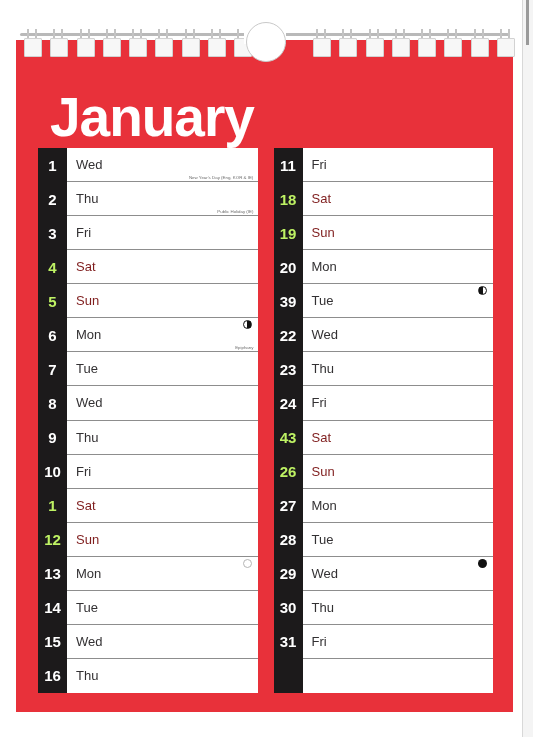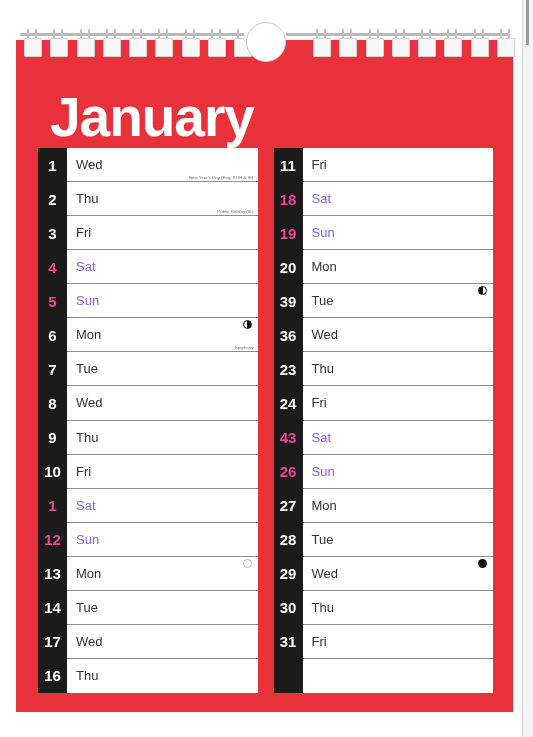--- a/index.html
+++ b/index.html
@@ -174,41 +174,41 @@
     flex: 0 0 29px;
     background: #1c1a1b;
     color: #ffffff;
     font-size: 15px;
     font-weight: bold;
     display: flex;
     align-items: center;
     justify-content: center;
     font-family: "Liberation Sans", sans-serif;
   }
-  .numcell.weekend { color: #ec4899; }
+  .numcell.weekend { color: #bef264; }
   .numcell.empty { color: transparent; }
 
   .bodycell {
     position: relative;
     flex: 1 1 auto;
     background: #ffffff;
     padding-left: 9px;
     display: flex;
     align-items: center;
     border-bottom: 1px solid #8d8d8d;
     box-sizing: border-box;
   }
   .daterow:last-child .bodycell { border-bottom: none; }
 
   .dow {
     font-size: 13px;
     color: #333133;
     font-family: "Liberation Sans", sans-serif;
   }
-  .dow.weekend { color: #8b5cf6; }
+  .dow.weekend { color: #7f1d1d; }
 
   .note {
     position: absolute;
     right: 4px;
     bottom: 1px;
     font-size: 4.2px;
     color: #6d6d6d;
     white-space: nowrap;
     font-family: "Liberation Sans", sans-serif;
     transform: scale(1.05);
@@ -326,21 +326,21 @@
               <span class="moon full"></span>
             </div>
           </div>
           <div class="daterow">
             <div class="numcell">14</div>
             <div class="bodycell">
               <span class="dow">Tue</span>
             </div>
           </div>
           <div class="daterow">
-            <div class="numcell">17</div>
+            <div class="numcell">15</div>
             <div class="bodycell">
               <span class="dow">Wed</span>
             </div>
           </div>
           <div class="daterow">
             <div class="numcell">16</div>
             <div class="bodycell">
               <span class="dow">Thu</span>
             </div>
           </div>
@@ -371,21 +371,21 @@
             </div>
           </div>
           <div class="daterow">
             <div class="numcell">39</div>
             <div class="bodycell">
               <span class="dow">Tue</span>
               <span class="moon last-q"></span>
             </div>
           </div>
           <div class="daterow">
-            <div class="numcell">36</div>
+            <div class="numcell">22</div>
             <div class="bodycell">
               <span class="dow">Wed</span>
             </div>
           </div>
           <div class="daterow">
             <div class="numcell">23</div>
             <div class="bodycell">
               <span class="dow">Thu</span>
             </div>
           </div>

